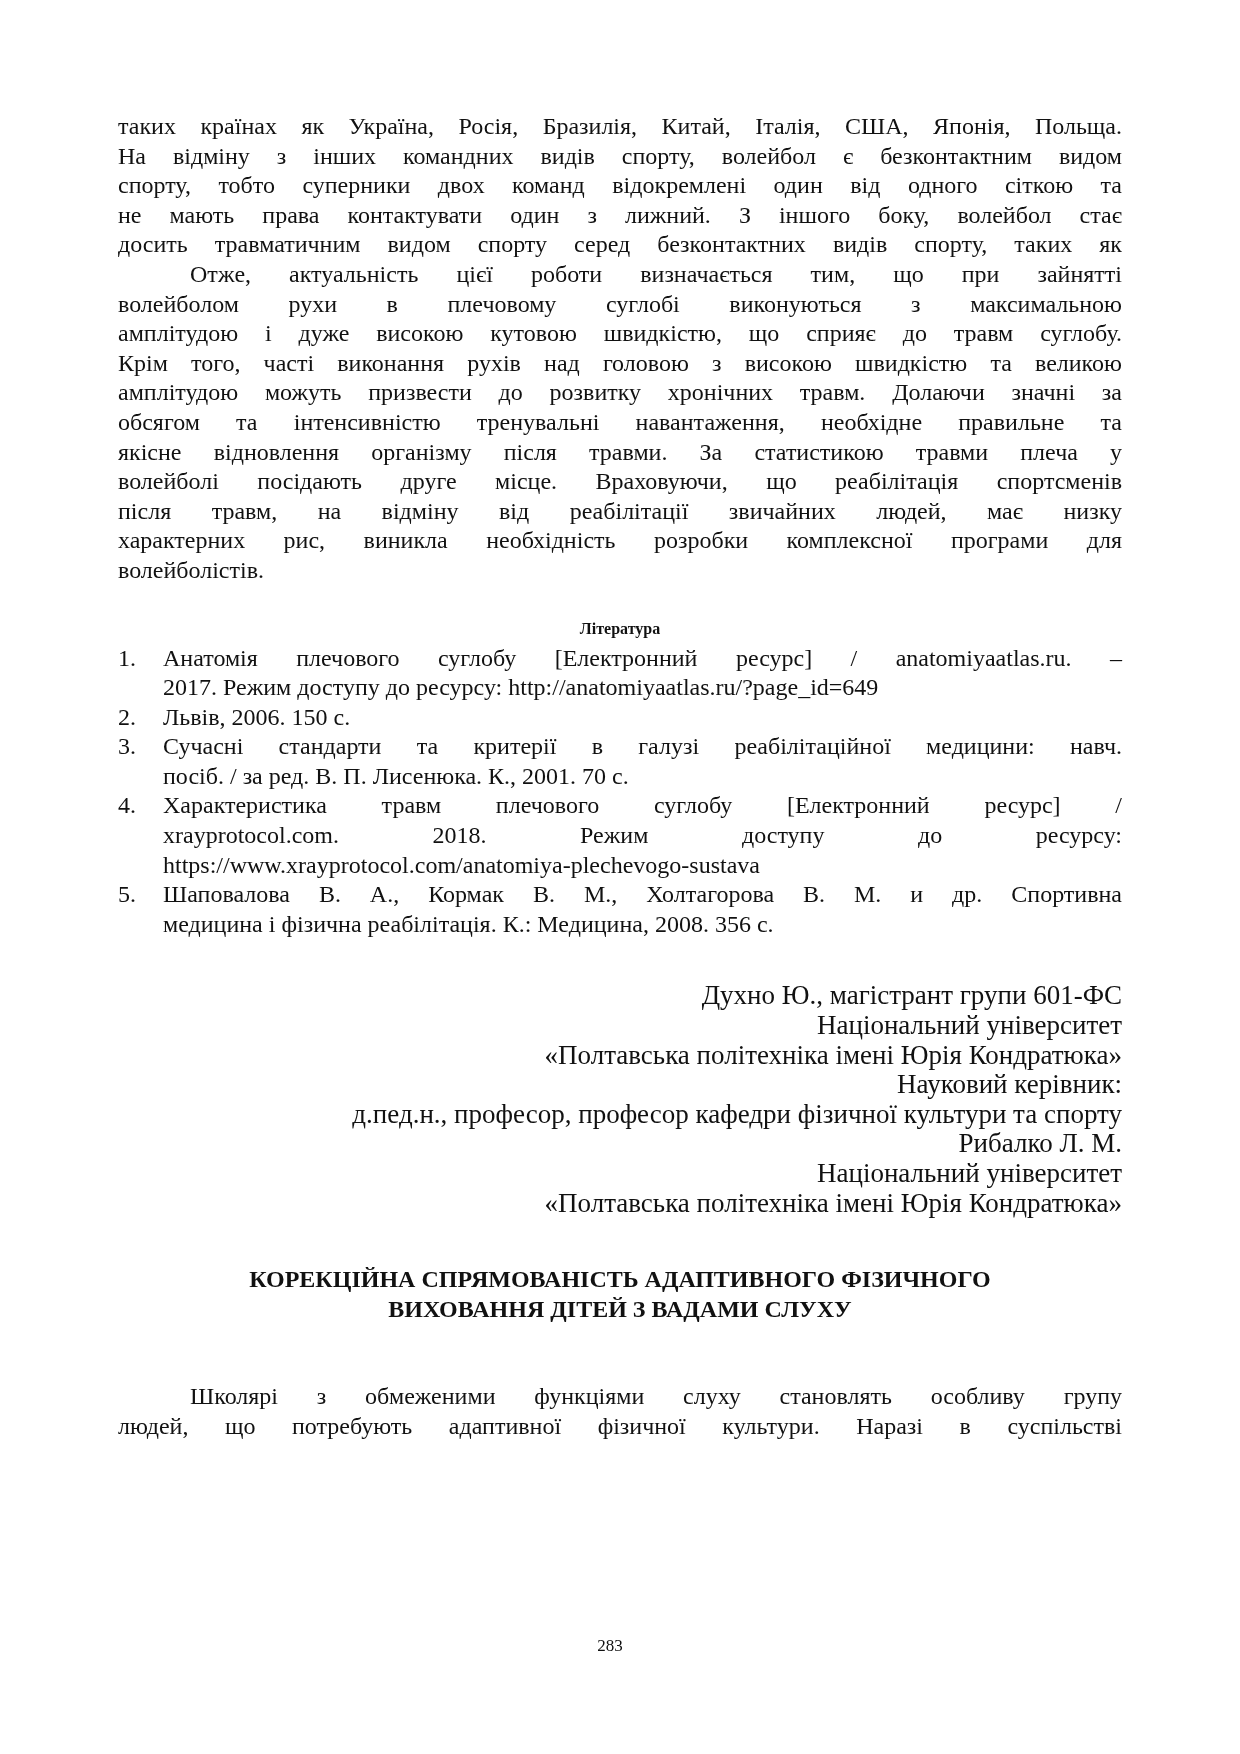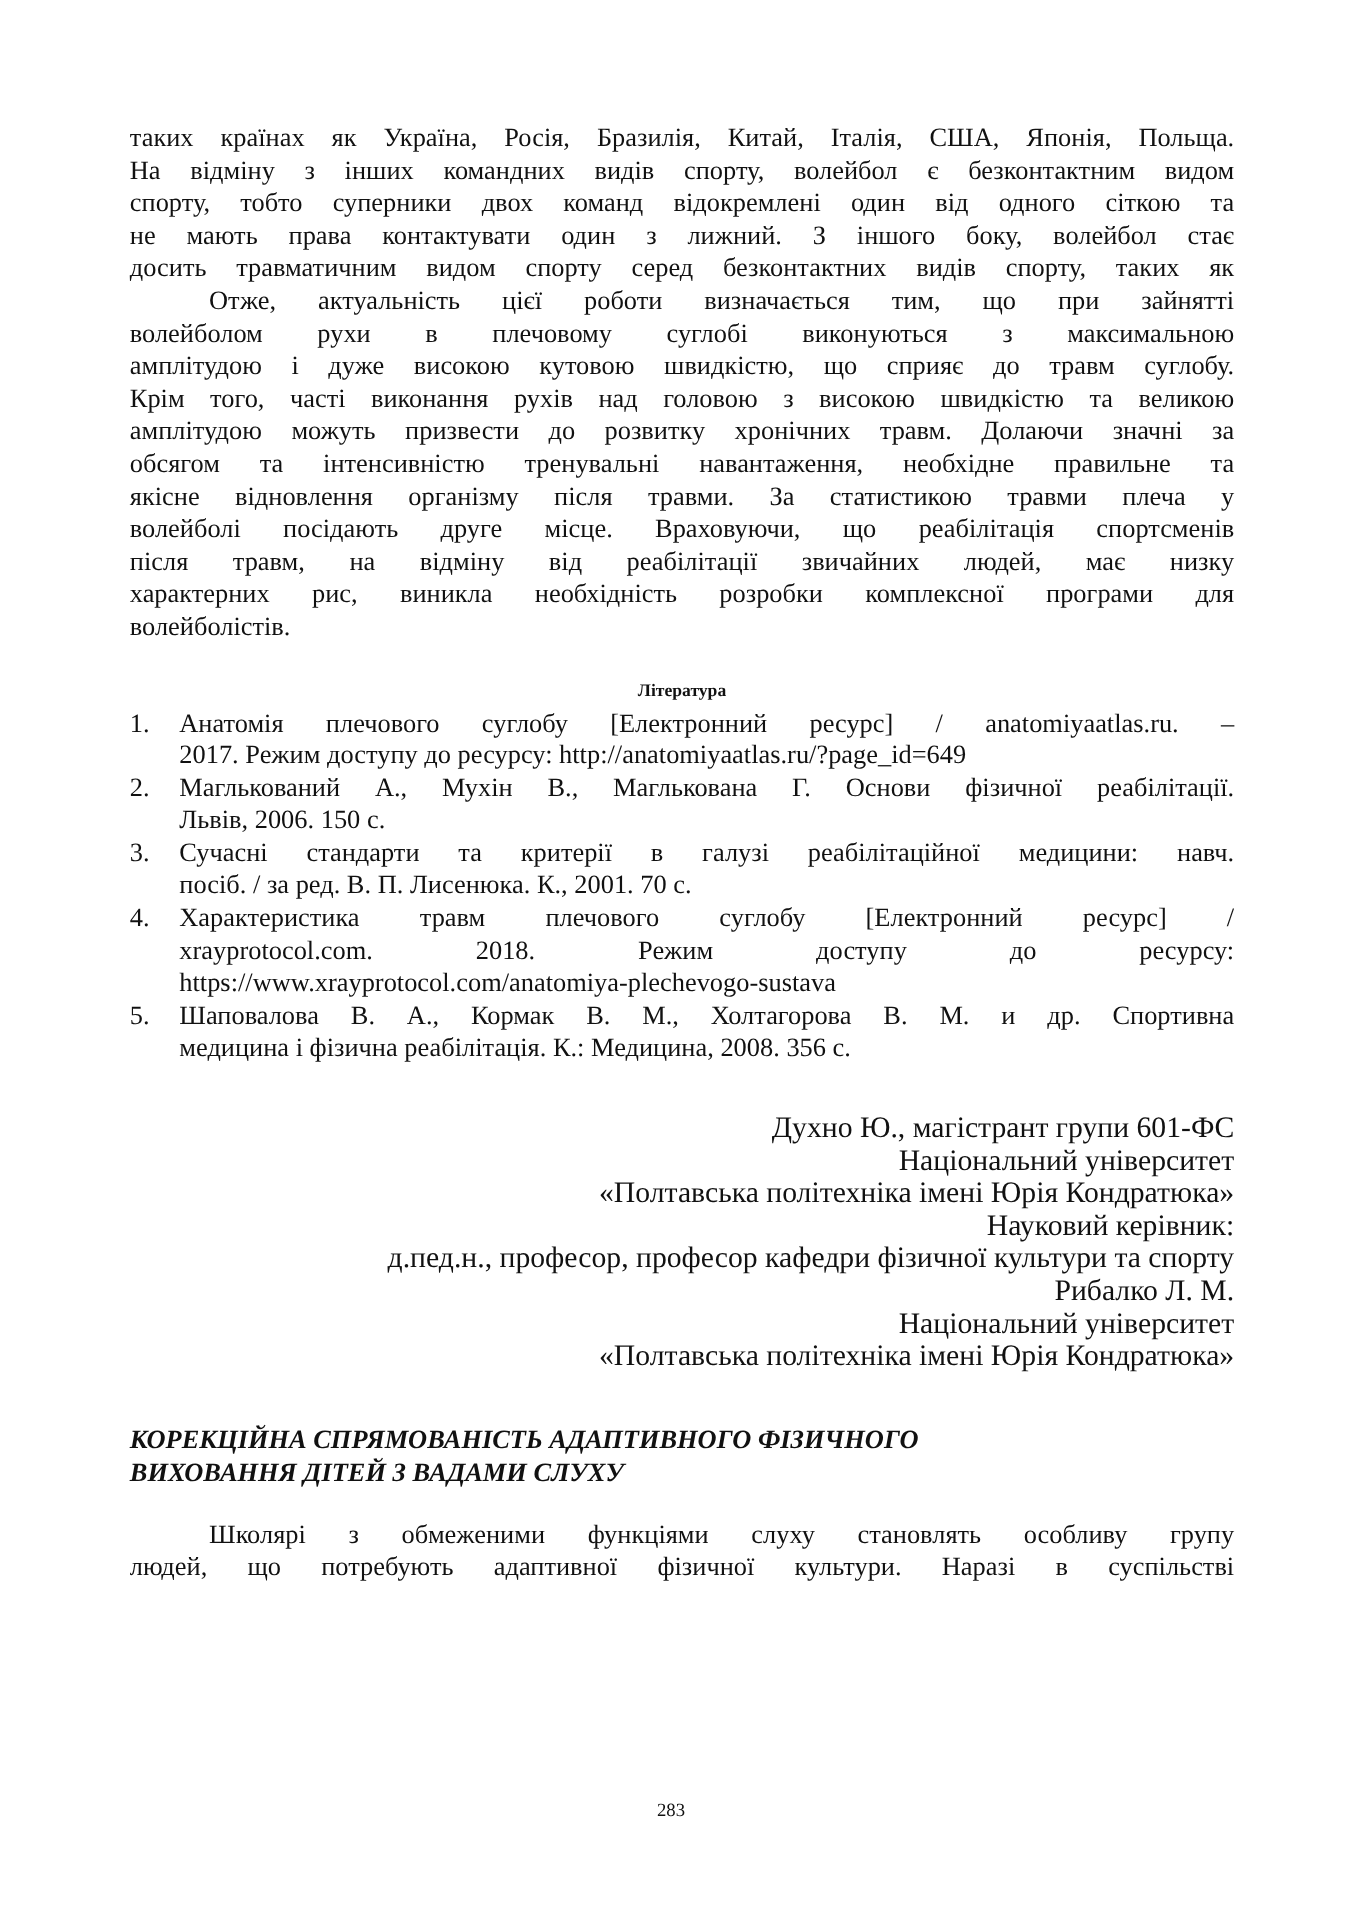--- a/index.html
+++ b/index.html
@@ -12,23 +12,23 @@
   .indent { padding-left: 72px; }
   .lit-title { font-weight: bold; font-size: 16px; text-align: center; margin: 28px 0 0 0; line-height: 30px; }
   ol.refs { list-style: none; margin: 0; padding: 0; font-size: 24px; line-height: 29.6px; }
   ol.refs li { position: relative; padding-left: 45px; }
   ol.refs li .num { position: absolute; left: 0; top: 0; }
   ol.refs li .line { display: block; text-align: justify; text-align-last: justify; }
   ol.refs li .line.last { text-align-last: left; }
   .sign { margin-top: 42px; text-align: right; font-size: 27px; line-height: 29.6px; }
   .sign .it { }
   .sign span { display: block; }
-  .heading { margin-top: 46px; font-weight: bold; font-size: 24px; line-height: 30px; font-style: italic; }
+  .heading { margin-top: 46px; text-align: center; font-weight: bold; font-size: 24px; line-height: 30px; }
   .heading span { display: block; }
-  .p2 { margin-top: 28px; }
+  .p2 { margin-top: 58px; }
   .pagenum { position: absolute; top: 1636px; left: 0; width: 1220px; text-align: center; font-size: 17px; }
 </style>
 </head>
 <body>
 
 <div class="page">
 
   <div class="p">
     <span class="line">таких країнах як Україна, Росія, Бразилія, Китай, Італія, США, Японія, Польща.</span>
     <span class="line">На відміну з інших командних видів спорту, волейбол є безконтактним видом</span>
@@ -54,21 +54,20 @@
   <div class="lit-title">Література</div>
 
   <ol class="refs">
     <li>
       <span class="num">1.</span>
       <span class="line">Анатомія плечового суглобу [Електронний ресурс] / anatomiyaatlas.ru. –</span>
       <span class="line last">2017. Режим доступу до ресурсу: http://anatomiyaatlas.ru/?page_id=649</span>
     </li>
     <li>
       <span class="num">2.</span>
-      <span class="line">Маглькований А., Мухін В., Маглькована Г. Основи фізичної реабілітації.</span>
       <span class="line last">Львів, 2006. 150 с.</span>
     </li>
     <li>
       <span class="num">3.</span>
       <span class="line">Сучасні стандарти та критерії в галузі реабілітаційної медицини: навч.</span>
       <span class="line last">посіб. / за ред. В. П. Лисенюка. К., 2001. 70 с.</span>
     </li>
     <li>
       <span class="num">4.</span>
       <span class="line">Характеристика травм плечового суглобу [Електронний ресурс] /</span>

